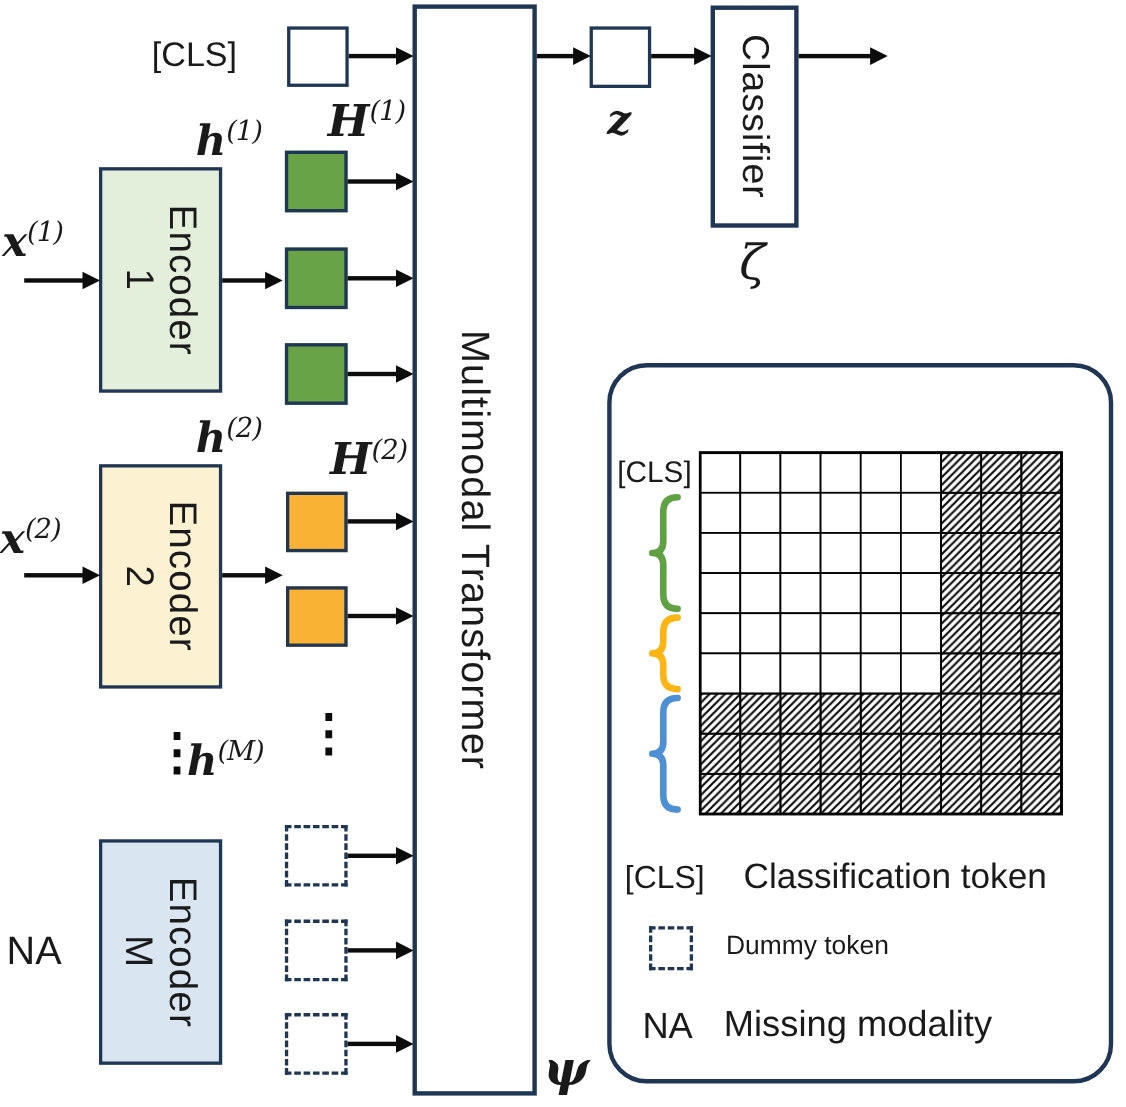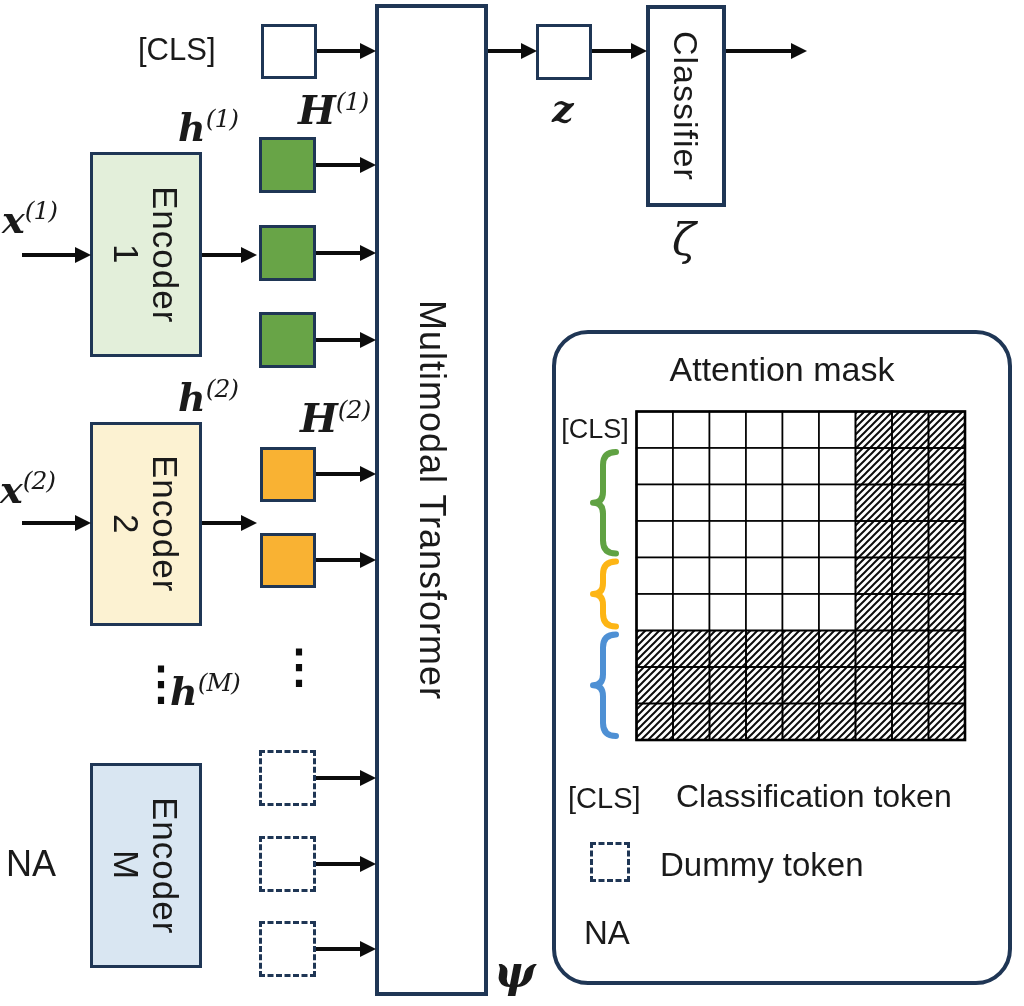--- a/index.html
+++ b/index.html
@@ -124,21 +124,20 @@
       <div class="arrow" style="left: 22px; top: 521px; width: 54px;"></div>
       <div class="arrow" style="left: 202px; top: 521px; width: 40px;"></div>
       <div class="arrow" style="left: 316px; top: 472px; width: 45px;"></div>
       <div class="arrow" style="left: 316px; top: 558px; width: 45px;"></div>
       <div class="arrow" style="left: 316px; top: 776px; width: 45px;"></div>
       <div class="arrow" style="left: 316px; top: 862px; width: 45px;"></div>
       <div class="arrow" style="left: 316px; top: 947px; width: 45px;"></div>
     </div>
 
   <div id="mask-panel"></div>
-  <div class="panel-title">Attention mask</div>
   <div class="abs" style="left:558px;top:414px;width:74px;text-align:center;font-size:27px;">[CLS]</div>
   <svg id="mask-braces" class="abs" style="left:586px;top:410px;" width="50" height="336" viewBox="0 0 50 336">
       <path d="M30,42 Q17,42 17,55 L17,81.75 Q17,92.75 7,92.75 Q17,92.75 17,103.75 L17,130.5 Q17,143.5 30,143.5" fill="none" stroke="#60a243" stroke-width="6" stroke-linecap="round" stroke-linejoin="round"></path>
       <path d="M30,151.5 Q17,151.5 17,164.5 L17,173 Q17,184 7,184 Q17,184 17,195 L17,203.5 Q17,216.5 30,216.5" fill="none" stroke="#fdb515" stroke-width="6" stroke-linecap="round" stroke-linejoin="round"></path>
       <path d="M30,224.5 Q17,224.5 17,237.5 L17,264.25 Q17,275.25 7,275.25 Q17,275.25 17,286.25 L17,313 Q17,326 30,326" fill="none" stroke="#4e90d4" stroke-width="6" stroke-linecap="round" stroke-linejoin="round"></path>
     </svg>
   <svg id="mask-grid" class="abs" style="left:635px;top:410px;" width="333" height="333" viewBox="0 0 333 333">
       <defs>
         <pattern id="hatch" width="7" height="7" patternUnits="userSpaceOnUse">
           <path d="M0,7 L7,0 M-1.75,1.75 L1.75,-1.75 M5.25,8.75 L8.75,5.25" stroke="#0c0c0c" stroke-width="2"></path>
@@ -225,17 +224,18 @@
       <rect x="220.5" y="293.5" width="36.5" height="36.5" fill="url(#hatch)" stroke="#000" stroke-width="1.6"></rect>
       <rect x="257" y="293.5" width="36.5" height="36.5" fill="url(#hatch)" stroke="#000" stroke-width="1.6"></rect>
       <rect x="293.5" y="293.5" width="36.5" height="36.5" fill="url(#hatch)" stroke="#000" stroke-width="1.6"></rect>
       <rect x="1.5" y="1.5" width="328.5" height="328.5" fill="none" stroke="#000" stroke-width="2.6"></rect>
     </svg>
 
   <div class="abs legend-sym" style="left:568px;top:782px;">[CLS]</div>
   <div class="abs legend-txt" style="left:676px;top:778px;text-align:center;">Classification token</div>
 
   <div class="dashed-icon abs" style="left:590px;top:842px;"></div>
-  <div class="abs legend-txt" style="left:660px;top:846px;font-size:33px;">Dummy token</div>
+  <div class="abs legend-txt" style="left:660px;top:846px;font-size:24px;">Dummy token</div>
 
   <div class="abs" style="left:584px;top:914px;font-size:33px;">NA</div>
+  <div class="abs legend-txt" style="left:658px;top:912px;font-size:33px;">Missing modality</div>
 
 </div>
 
 </body></html>

